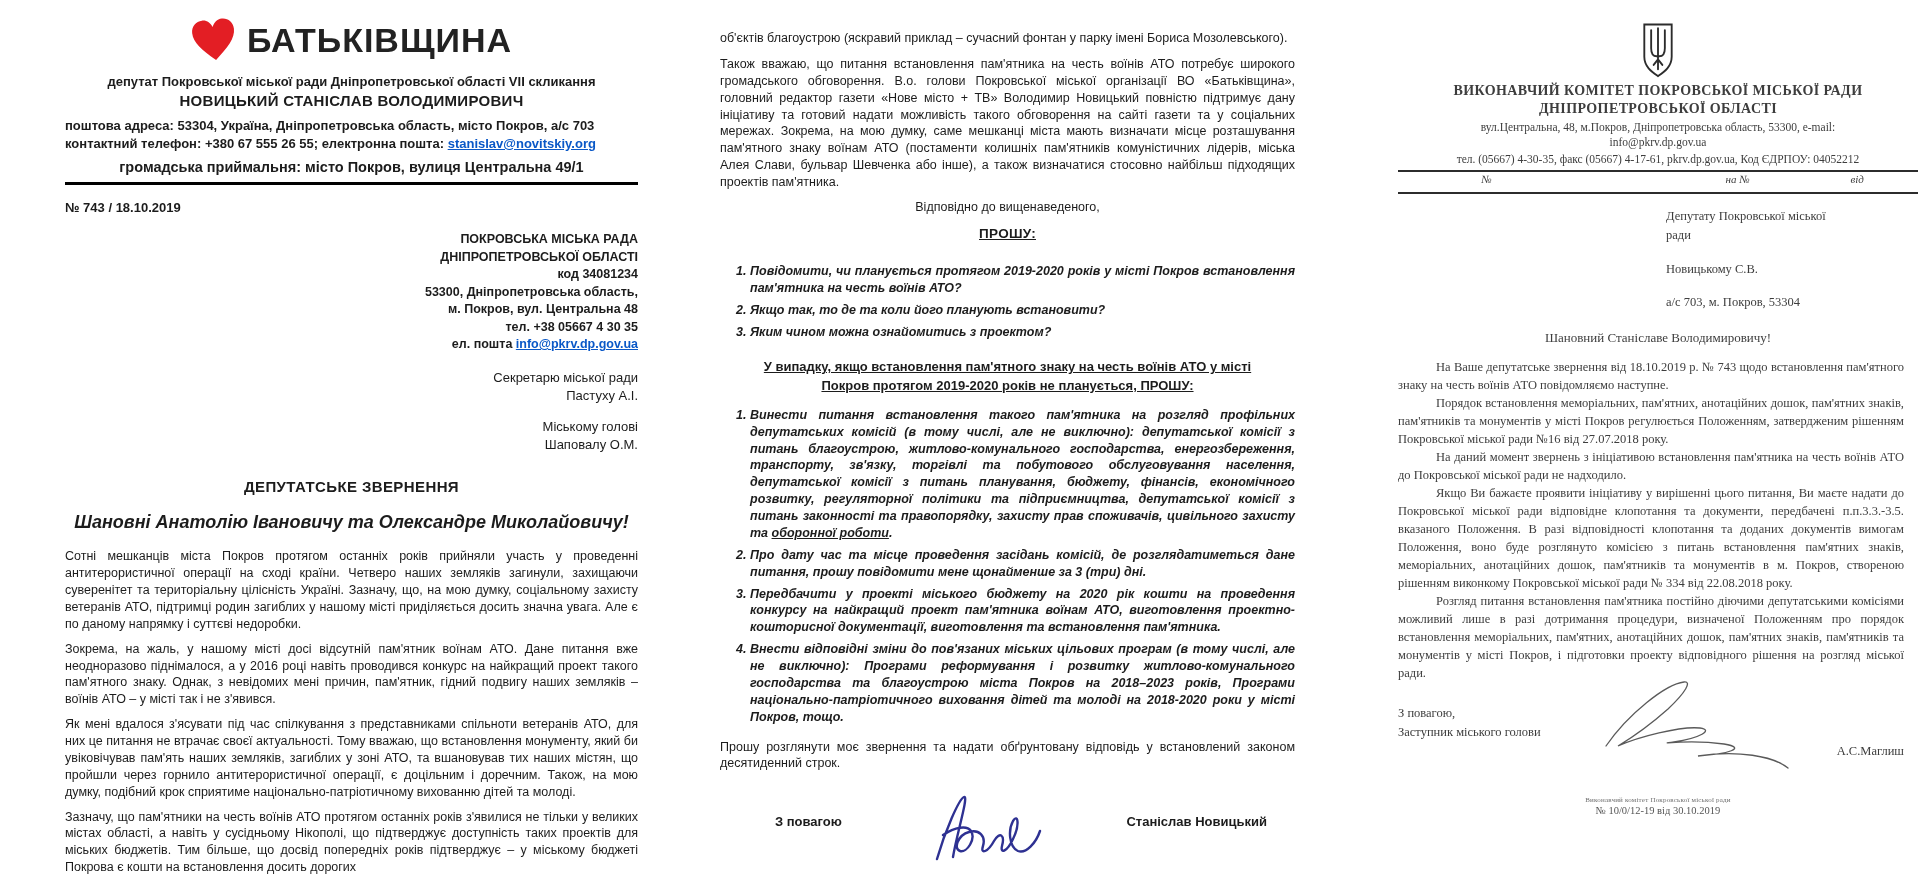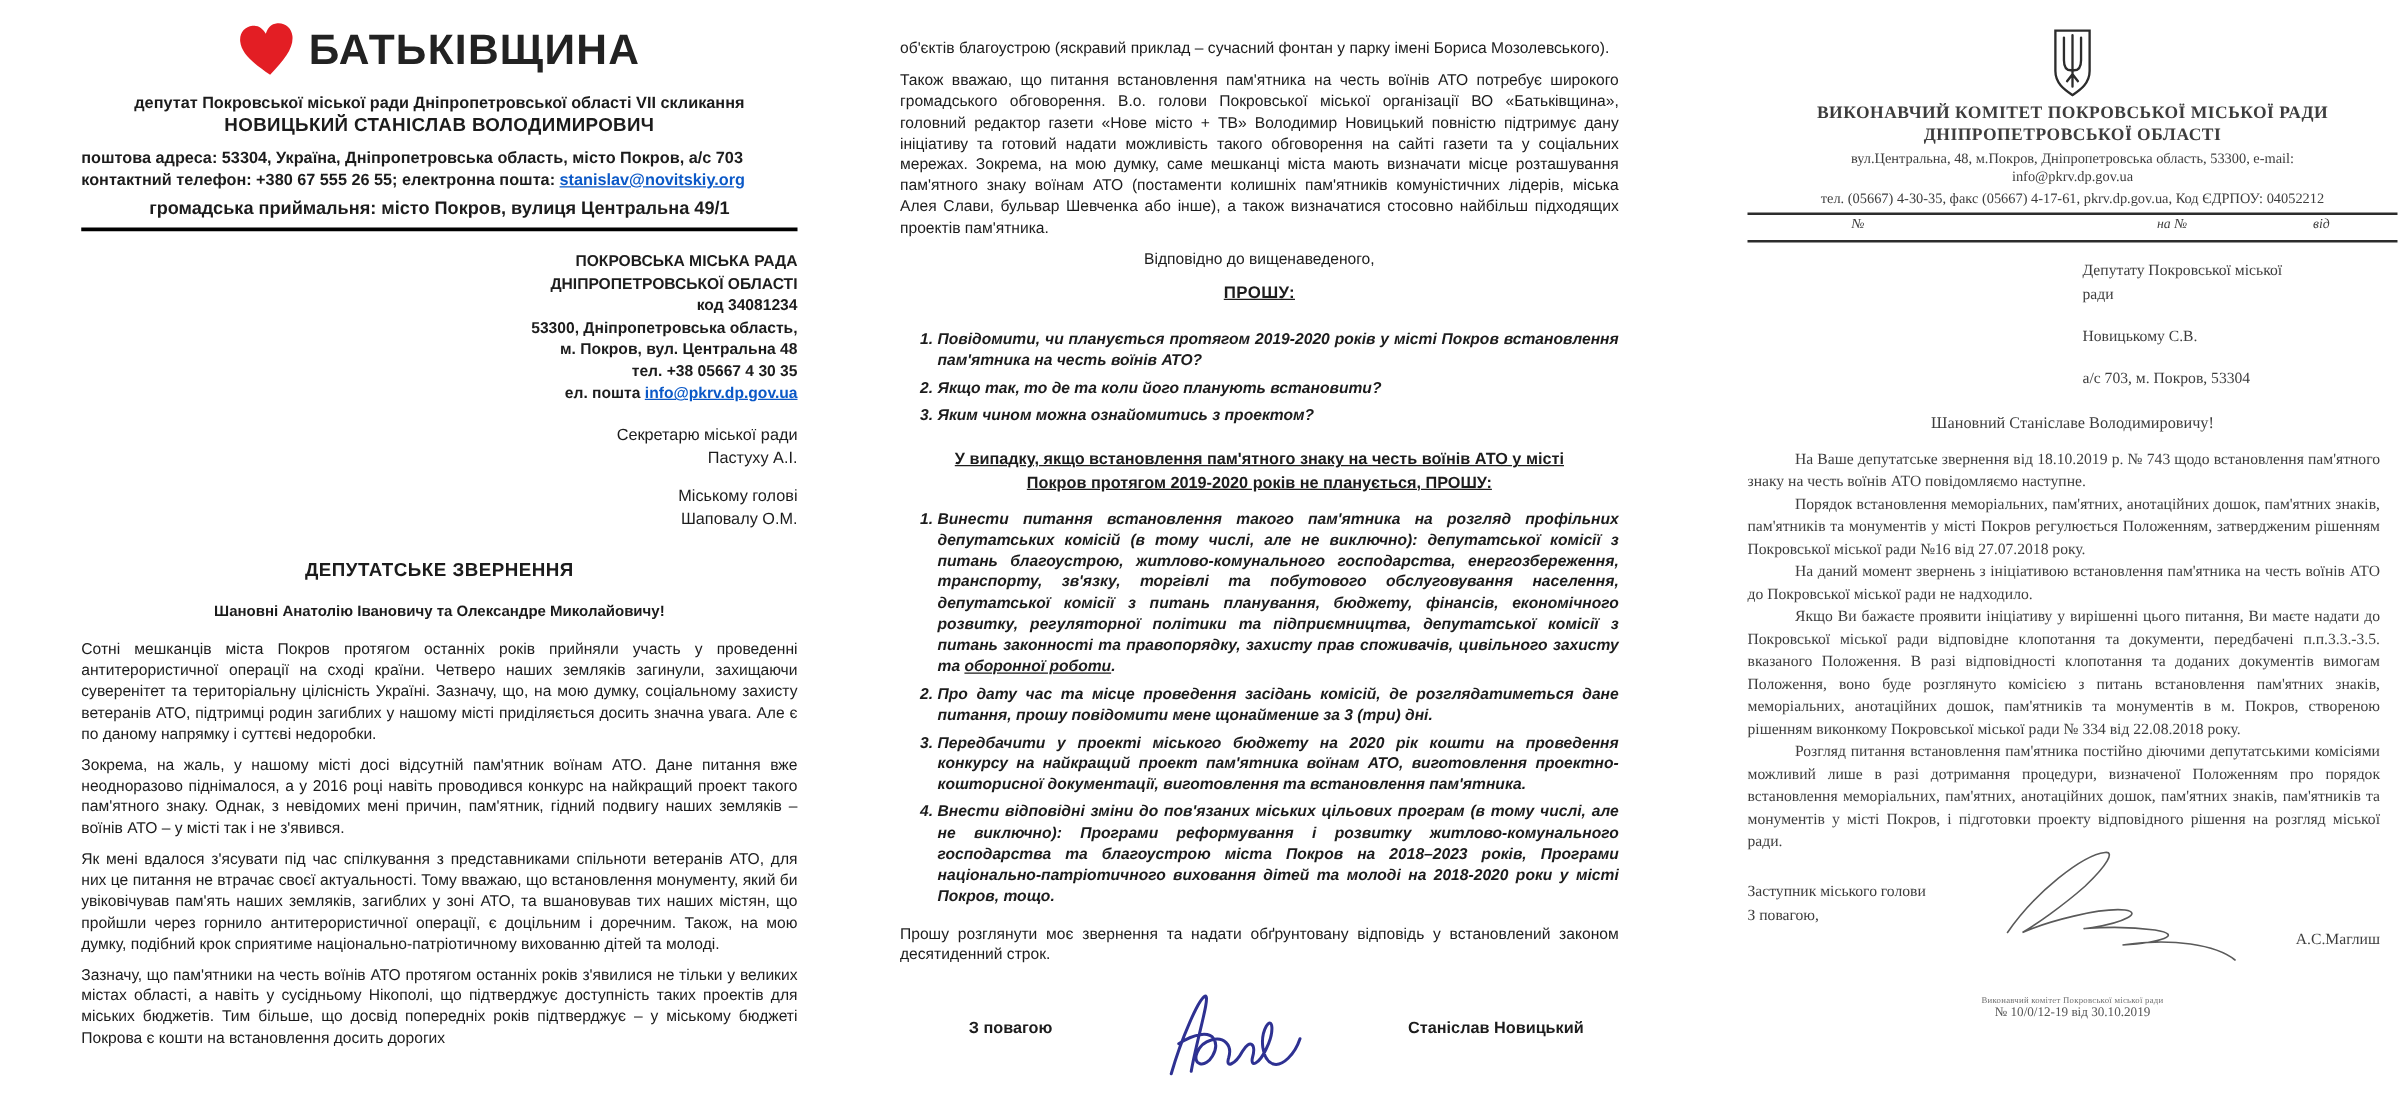--- a/index.html
+++ b/index.html
@@ -24,21 +24,21 @@
   .p1-name{text-align:center;font-weight:700;font-size:15px;margin-top:3px;letter-spacing:.3px;}
   .p1-addr{text-align:left;font-weight:700;font-size:13px;margin-top:8px;line-height:1.35;}
   .p1-reception{text-align:center;font-weight:700;font-size:14.5px;margin-top:7px;}
   .p1-rule{border:0;border-top:3px solid #000;margin-top:7px;}
   .p1-refno{font-weight:700;font-size:13px;margin-top:15px;}
   .p1-recipient{font-weight:700;font-size:12.5px;text-align:right;margin-top:16px;line-height:1.4;}
   .p1-addressee{font-weight:400;font-size:13px;text-align:right;line-height:1.4;}
   .p1-addressee.a1{margin-top:15px;}
   .p1-addressee.a2{margin-top:13px;}
   .p1-title{text-align:center;font-weight:700;font-size:15px;margin-top:24px;letter-spacing:.4px;}
-  .p1-salut{text-align:center;font-weight:700;font-size:12px;margin-top:17px;}
+  .p1-salut{text-align:center;font-weight:700;font-size:18px;margin-top:17px;font-style:italic;}
   .p1-body{margin-top:15px;}
   .p1-body p{font-size:12.5px;line-height:1.35;text-align:justify;margin-bottom:8px;}
   a.doclink{color:var(--link-blue);text-decoration:underline;}
 
   
   #page2{left:720px;width:575px;padding-top:30px;}
   #page2 p.body{font-size:12.5px;line-height:1.35;text-align:justify;margin-bottom:9px;}
   .p2-leadin{font-size:12.5px;margin-bottom:12px;text-align:center;}
   .p2-request-head{text-align:center;font-weight:700;font-size:13.5px;text-decoration:underline;margin:12px 0 22px 0;letter-spacing:.3px;}
   .p2-cond-head{text-align:center;font-weight:700;font-size:13px;text-decoration:underline;margin:18px 24px 12px 24px;line-height:1.4;}
@@ -86,20 +86,21 @@
     <span class="p1-party">БАТЬКІВЩИНА</span>
   </div>
   <div class="p1-line1">депутат Покровської міської ради Дніпропетровської області VII скликання</div>
   <div class="p1-name">НОВИЦЬКИЙ СТАНІСЛАВ ВОЛОДИМИРОВИЧ</div>
   <div class="p1-addr">
     <div>поштова адреса: 53304, Україна, Дніпропетровська область, місто Покров, а/с 703</div>
     <div><span>контактний телефон: +380 67 555 26 55; електронна пошта: </span><a class="doclink" href="#">stanislav@novitskiy.org</a></div>
   </div>
   <div class="p1-reception">громадська приймальня: місто Покров, вулиця Центральна 49/1</div>
   <hr class="p1-rule">
+  <div class="p1-refno">№ 743 / 18.10.2019</div>
   <div class="p1-recipient">
     <div>ПОКРОВСЬКА МІСЬКА РАДА</div>
     <div>ДНІПРОПЕТРОВСЬКОЇ ОБЛАСТІ</div>
     <div>код 34081234</div>
     <div>53300, Дніпропетровська область,</div>
     <div>м. Покров, вул. Центральна 48</div>
     <div>тел. +38 05667 4 30 35</div>
     <div><span>ел. пошта </span><a class="doclink" href="#">info@pkrv.dp.gov.ua</a></div>
   </div>
   <div class="p1-addressee a1">
@@ -177,22 +178,22 @@
   <div class="p3-salut">Шановний Станіславе Володимировичу!</div>
   <div class="p3-body">
     <p>На Ваше депутатське звернення від 18.10.2019 р. № 743 щодо встановлення пам'ятного знаку на честь воїнів АТО повідомляємо наступне.</p>
     <p>Порядок встановлення меморіальних, пам'ятних, анотаційних дошок, пам'ятних знаків, пам'ятників та монументів у місті Покров регулюється Положенням, затвердженим рішенням Покровської міської ради №16 від 27.07.2018 року.</p>
     <p>На даний момент звернень з ініціативою встановлення пам'ятника на честь воїнів АТО до Покровської міської ради не надходило.</p>
     <p>Якщо Ви бажаєте проявити ініціативу у вирішенні цього питання, Ви маєте надати до Покровської міської ради відповідне клопотання та документи, передбачені п.п.3.3.-3.5. вказаного Положення. В разі відповідності клопотання та доданих документів вимогам Положення, воно буде розглянуто комісією з питань встановлення пам'ятних знаків, меморіальних, анотаційних дошок, пам'ятників та монументів в м. Покров, створеною рішенням виконкому Покровської міської ради № 334 від 22.08.2018 року.</p>
     <p>Розгляд питання встановлення пам'ятника постійно діючими депутатськими комісіями можливий лише в разі дотримання процедури, визначеної Положенням про порядок  встановлення меморіальних, пам'ятних, анотаційних дошок, пам'ятних знаків, пам'ятників та монументів у місті Покров, і підготовки проекту відповідного рішення на розгляд міської ради.</p>
   </div>
   <div class="p3-closeblock">
     <div class="p3-regards">
+      <div>З повагою,</div>
       <div>Заступник міського голови</div>
-      <div>З повагою,</div>
     </div>
     <svg class="p3-sig" width="230" height="100" viewBox="0 0 230 100">
       <path d="M18,70 C40,38 78,8 96,6 C104,5 98,16 80,33 C62,49 40,64 30,70 C50,61 92,50 112,52 C126,54 112,62 86,66 C64,69 100,63 136,68 C160,72 140,78 110,80 C150,74 185,80 200,92" fill="none" stroke="#5a5a5a" stroke-width="1.3" stroke-linecap="round"></path>
     </svg>
     <div class="p3-signer-name">А.С.Маглиш</div>
   </div>
   <div class="p3-stamp">
     <div class="s1">Виконавчий комітет Покровської міської ради</div>
     <div class="s2">№ 10/0/12-19 від 30.10.2019</div>
   </div>

